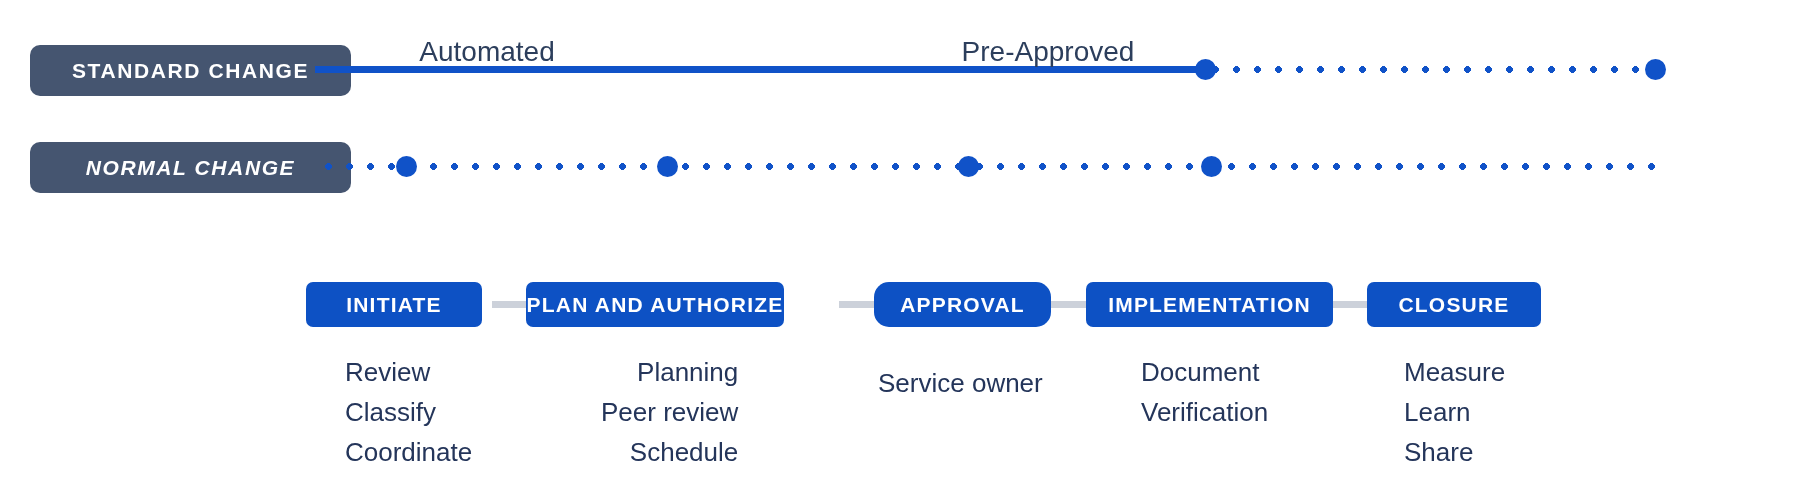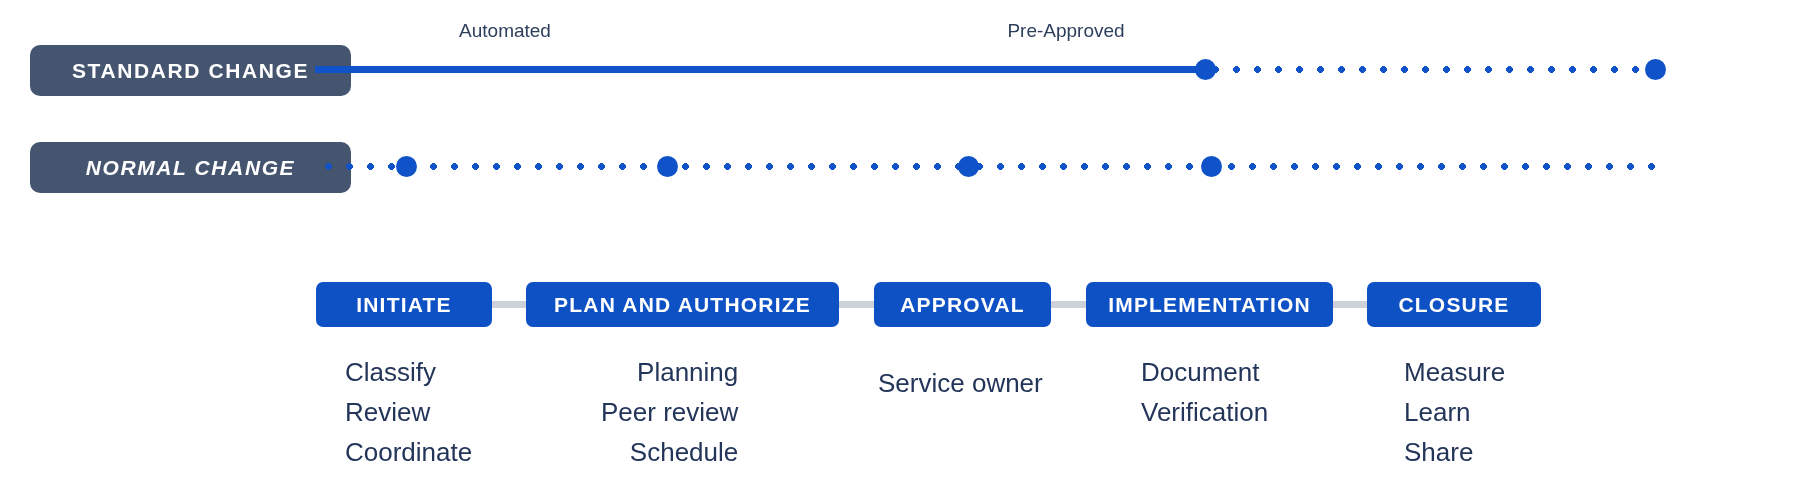--- a/index.html
+++ b/index.html
@@ -64,26 +64,25 @@
     height: 21px;
     margin-left: -10.5px;
     top: 2px;
     border-radius: 50%;
     background: #1052c8;
   }
 
   
   .lane-annotation {
     position: absolute;
-    top: 20px;
+    top: 36px;
     transform: translateX(-50%);
     color: #2c3e5c;
-    font-size: 19px;
+    font-size: 28px;
     white-space: nowrap;
-    margin-left: 18px;
   }
 
   
   #stage-row {
     position: absolute;
     top: 282px;
     left: 0;
     width: 1798px;
     height: 45px;
   }
@@ -141,31 +140,31 @@
     <div class="node-dot" style="left: 352px;"></div>
     <div class="node-dot" style="left: 653px;"></div>
     <div class="node-dot" style="left: 896px;"></div>
   </div>
 
 <div id="stage-row">
     <div class="stage-connector" style="left: 492px; width: 34px;"></div>
     <div class="stage-connector" style="left: 839px; width: 35px;"></div>
     <div class="stage-connector" style="left: 1051px; width: 35px;"></div>
     <div class="stage-connector" style="left: 1333px; width: 34px;"></div>
-    <div class="stage-button" style="left: 316px; width: 176px; text-align: center;">INITIATE</div>
-    <div class="stage-button" style="left: 526px; width: 313px;">PLAN AND AUTHORIZE</div>
-    <div class="stage-button" style="left: 874px; width: 177px;">APPROVAL</div>
+    <div class="stage-button" style="left: 306px; width: 176px; text-align: center;">INITIATE</div>
+    <div class="stage-button" style="left: 526px; width: 258px;">PLAN AND AUTHORIZE</div>
+    <div class="stage-button" style="left: 874px; width: 177px; border-radius: 15px;">APPROVAL</div>
     <div class="stage-button" style="left: 1086px; width: 247px; text-align: center;">IMPLEMENTATION</div>
     <div class="stage-button" style="left: 1367px; width: 174px;">CLOSURE</div>
   </div>
 
 <div id="stage-lists">
     <div class="stage-list" style="left: 345px;">
+      <span class="stage-list-item">Review</span>
       <span class="stage-list-item">Classify</span>
-      <span class="stage-list-item">Review</span>
       <span class="stage-list-item">Coordinate</span>
     </div>
     <div class="stage-list" style="left: 601px; text-align: right;">
       <span class="stage-list-item">Planning</span>
       <span class="stage-list-item">Peer review</span>
       <span class="stage-list-item">Schedule</span>
     </div>
     <div class="stage-list" style="left: 878px; margin-top: 11px;">
       <span class="stage-list-item">Service owner</span>
     </div>

